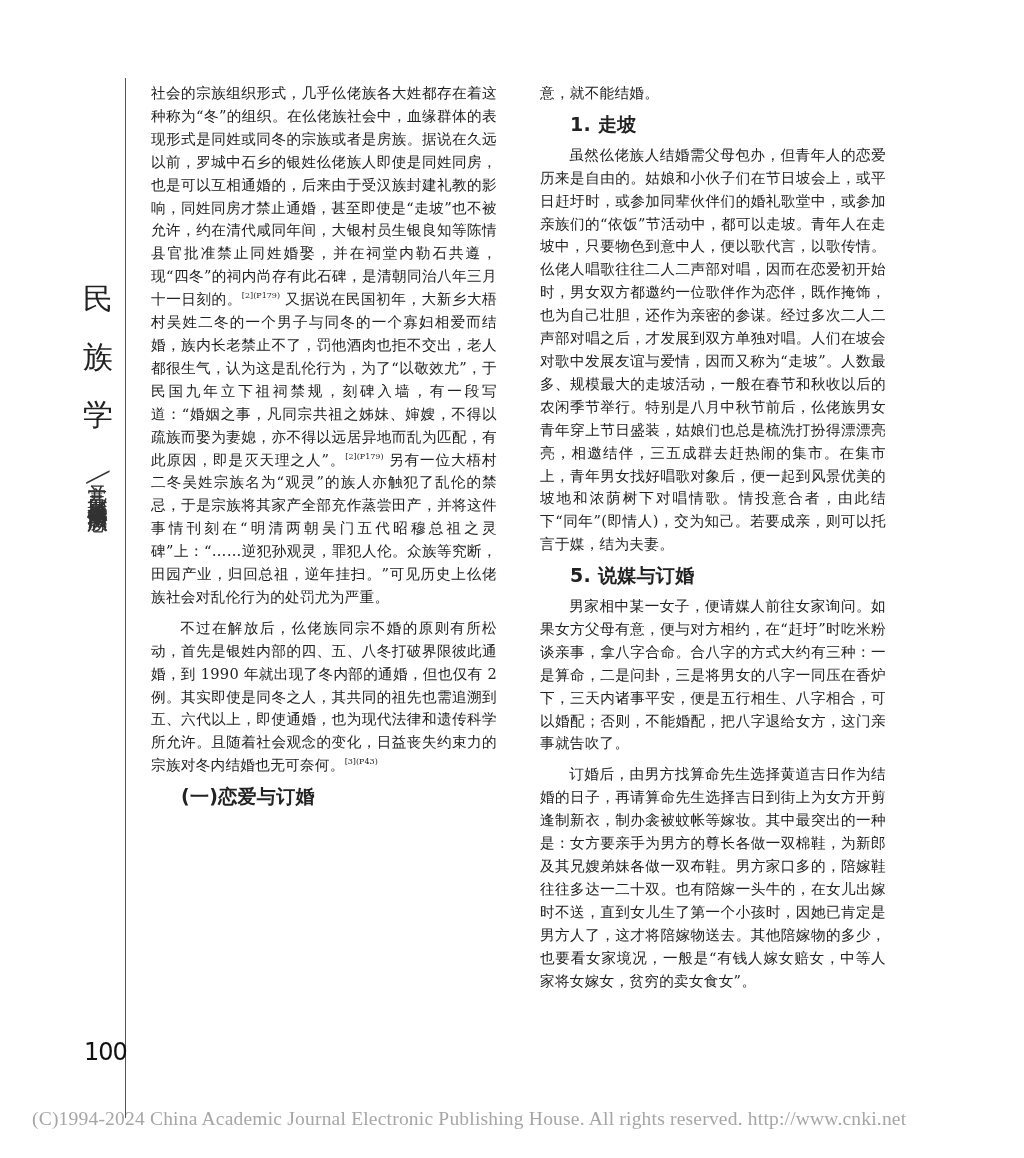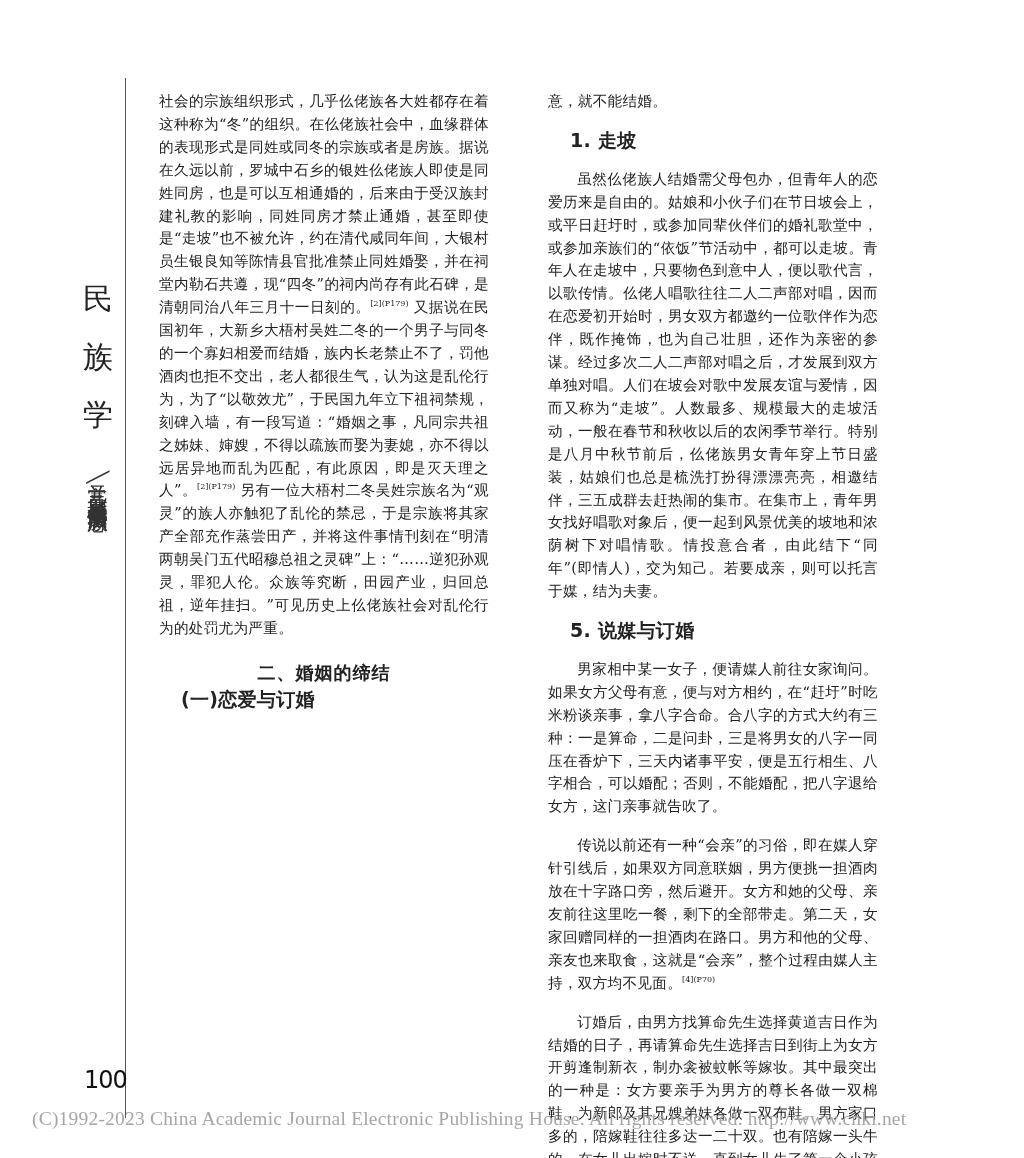--- a/index.html
+++ b/index.html
@@ -18,32 +18,32 @@
     text-align: center;
   }
   .journal-name span { display: block; height: 58px; line-height: 58px; }
   .article-ref {
     position: absolute; left: 84px; top: 468px; width: 28px;
     writing-mode: vertical-rl; font-size: 20px; color: #333;
     letter-spacing: 1px; line-height: 28px;
     font-family: "DejaVu Sans", sans-serif;
   }
   .page-number {
-    position: absolute; left: 84px; top: 1066px;
+    position: absolute; left: 84px; top: 1038px;
     font-family: "DejaVu Sans", sans-serif; font-size: 24px; color: #111;
     letter-spacing: -1px;
   }
   .col {
     position: absolute; top: 74px; width: 362px;
     font-size: 14.6px; line-height: 22.9px; text-align: justify;
     letter-spacing: 0.3px;
   }
   .col-left { left: 143px; }
   .col-right { left: 532px; }
-  .col p { margin: 16px; }
+  .col p { margin: 8px; }
   .col p.indent { text-indent: 2em; }
   .col .h3 {
     font-family: "DejaVu Sans", sans-serif; font-weight: bold; font-size: 19px;
     margin-left: 2em; line-height: 22.9px;
   }
   .col .h2 {
     font-family: "DejaVu Sans", sans-serif; font-weight: bold; font-size: 18px;
     text-align: center; line-height: 30px; margin-top: 18px; letter-spacing: 1px;
   }
   sup.cite { font-size: 8px; vertical-align: 6px; line-height: 0; letter-spacing: 0; }
@@ -63,28 +63,27 @@
   <span>族</span>
   <span>学</span>
 </div>
 
 <div class="article-ref">兰元富╲罗城仫佬族婚姻习惯法民族志</div>
 
 <div class="page-number">100</div>
 
 <div class="col col-left">
   <p><span>社会的宗族组织形式，几乎仫佬族各大姓都存在着这种称为“冬”的组织。在仫佬族社会中，血缘群体的表现形式是同姓或同冬的宗族或者是房族。据说在久远以前，罗城中石乡的银姓仫佬族人即使是同姓同房，也是可以互相通婚的，后来由于受汉族封建礼教的影响，同姓同房才禁止通婚，甚至即使是“走坡”也不被允许，约在清代咸同年间，大银村员生银良知等陈情县官批准禁止同姓婚娶，并在祠堂内勒石共遵，现“四冬”的祠内尚存有此石碑，是清朝同治八年三月十一日刻的。</span><sup class="cite">[2](P179)</sup><span> 又据说在民国初年，大新乡大梧村吴姓二冬的一个男子与同冬的一个寡妇相爱而结婚，族内长老禁止不了，罚他酒肉也拒不交出，老人都很生气，认为这是乱伦行为，为了“以敬效尤”，于民国九年立下祖祠禁规，刻碑入墙，有一段写道：“婚姻之事，凡同宗共祖之姊妹、婶嫂，不得以疏族而娶为妻媳，亦不得以远居异地而乱为匹配，有此原因，即是灭天理之人”。</span><sup class="cite">[2](P179)</sup><span> 另有一位大梧村二冬吴姓宗族名为“观灵”的族人亦触犯了乱伦的禁忌，于是宗族将其家产全部充作蒸尝田产，并将这件事情刊刻在“明清两朝吴门五代昭穆总祖之灵碑”上：“……逆犯孙观灵，罪犯人伦。众族等究断，田园产业，归回总祖，逆年挂扫。”可见历史上仫佬族社会对乱伦行为的处罚尤为严重。</span></p>
-  <div class="h2">二、婚姻的缔结</div>
+  <p class="indent"><span>不过在解放后，仫佬族同宗不婚的原则有所松动，首先是银姓内部的四、五、八冬打破界限彼此通婚，到 1990 年就出现了冬内部的通婚，但也仅有 2 例。其实即使是同冬之人，其共同的祖先也需追溯到五、六代以上，即使通婚，也为现代法律和遗传科学所允许。且随着社会观念的变化，日益丧失约束力的宗族对冬内结婚也无可奈何。</span><sup class="cite">[3](P43)</sup></p>
   <div class="h3">(一)恋爱与订婚</div>
 
 </div>
 
 <div class="col col-right">
   <p>意，就不能结婚。</p>
   <div class="h3">1. 走坡</div>
   <p class="indent">虽然仫佬族人结婚需父母包办，但青年人的恋爱历来是自由的。姑娘和小伙子们在节日坡会上，或平日赶圩时，或参加同辈伙伴们的婚礼歌堂中，或参加亲族们的“依饭”节活动中，都可以走坡。青年人在走坡中，只要物色到意中人，便以歌代言，以歌传情。仫佬人唱歌往往二人二声部对唱，因而在恋爱初开始时，男女双方都邀约一位歌伴作为恋伴，既作掩饰，也为自己壮胆，还作为亲密的参谋。经过多次二人二声部对唱之后，才发展到双方单独对唱。人们在坡会对歌中发展友谊与爱情，因而又称为“走坡”。人数最多、规模最大的走坡活动，一般在春节和秋收以后的农闲季节举行。特别是八月中秋节前后，仫佬族男女青年穿上节日盛装，姑娘们也总是梳洗打扮得漂漂亮亮，相邀结伴，三五成群去赶热闹的集市。在集市上，青年男女找好唱歌对象后，便一起到风景优美的坡地和浓荫树下对唱情歌。情投意合者，由此结下“同年”(即情人)，交为知己。若要成亲，则可以托言于媒，结为夫妻。</p>
   <div class="h3">5. 说媒与订婚</div>
   <p class="indent">男家相中某一女子，便请媒人前往女家询问。如果女方父母有意，便与对方相约，在“赶圩”时吃米粉谈亲事，拿八字合命。合八字的方式大约有三种：一是算命，二是问卦，三是将男女的八字一同压在香炉下，三天内诸事平安，便是五行相生、八字相合，可以婚配；否则，不能婚配，把八字退给女方，这门亲事就告吹了。</p>
-  <p class="indent"><span>传说以前还有一种“会亲”的习俗，即在媒人穿针引线后，如果双方同意联姻，男方便挑一担酒肉放在十字路口旁，然后避开。女方和她的父母、亲友前往这里吃一餐，剩下的全部带走。第二天，女家回赠同样的一担酒肉在路口。男方和他的父母、亲友也来取食，这就是“会亲”，整个过程由媒人主持，双方均不见面。</span><sup class="cite">[4](P70)</sup></p>
   <p class="indent"><span>订婚后，由男方找算命先生选择黄道吉日作为结婚的日子，再请算命先生选择吉日到街上为女方开剪逢制新衣，制办衾被蚊帐等嫁妆。其中最突出的一种是：女方要亲手为男方的尊长各做一双棉鞋，为新郎及其兄嫂弟妹各做一双布鞋。男方家口多的，陪嫁鞋往往多达一二十双。也有陪嫁一头牛的，在女儿出嫁时不送，直到女儿生了第一个小孩时，因她已肯定是男方人了，这才将陪嫁物送去。其他陪嫁物的多少，也要看女家境况，一般是“有钱人嫁女赔女，中等人家将女嫁女，贫穷的卖女食女”。</span></p>
 </div>
 
-<div class="watermark">(C)1992-2023 China Academic Journal Electronic Publishing House. All rights reserved.    http://www.cnki.net</div>
+<div class="watermark">(C)1994-2024 China Academic Journal Electronic Publishing House. All rights reserved.    http://www.cnki.net</div>
 
 </body></html>

